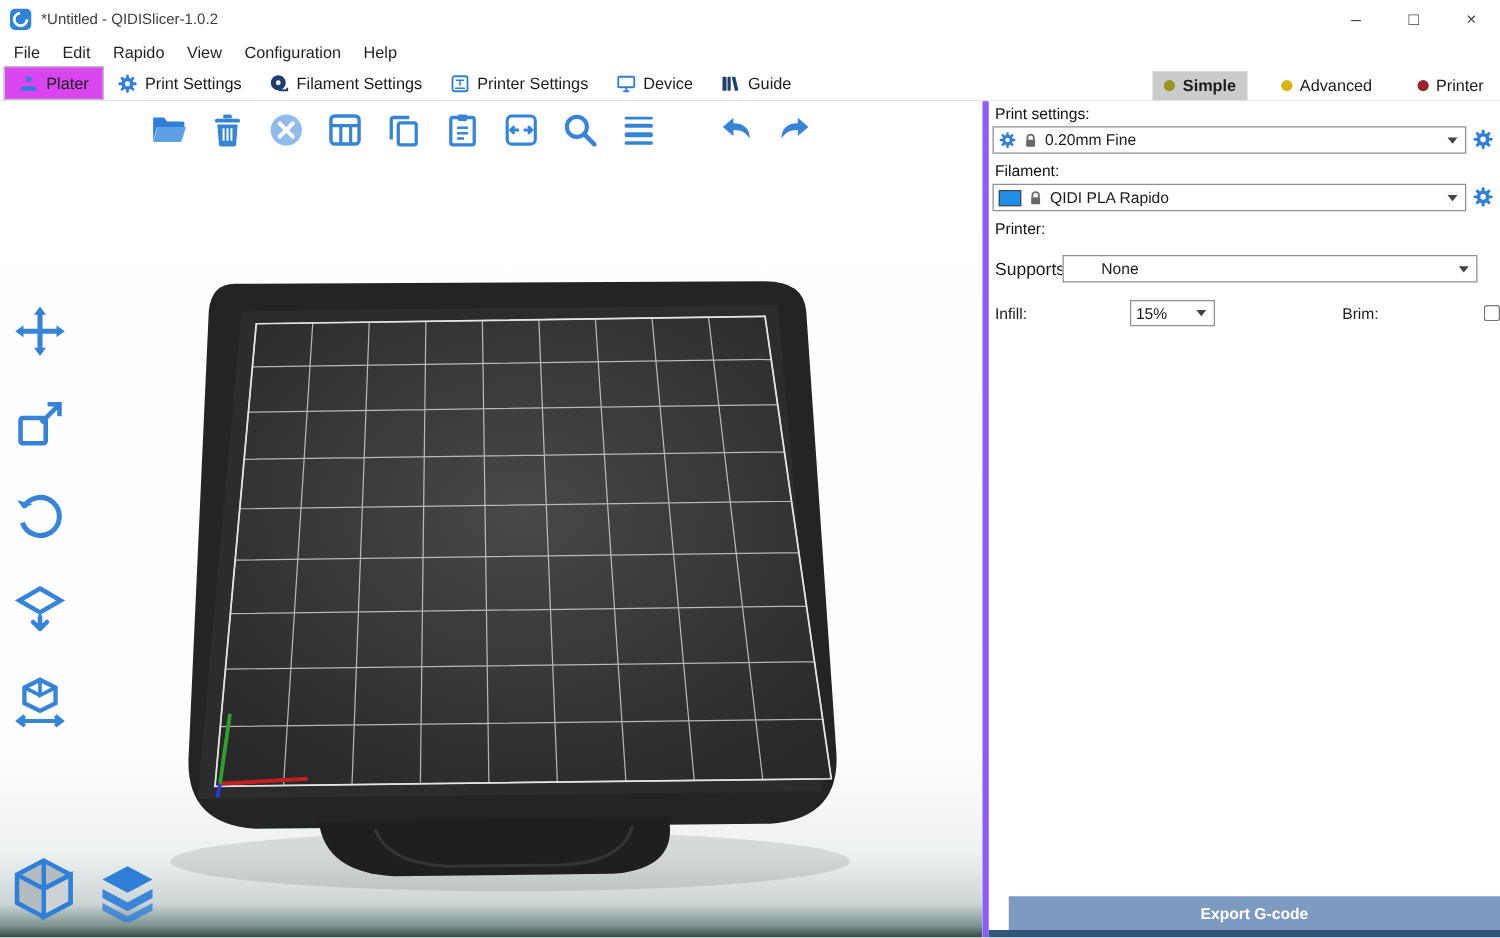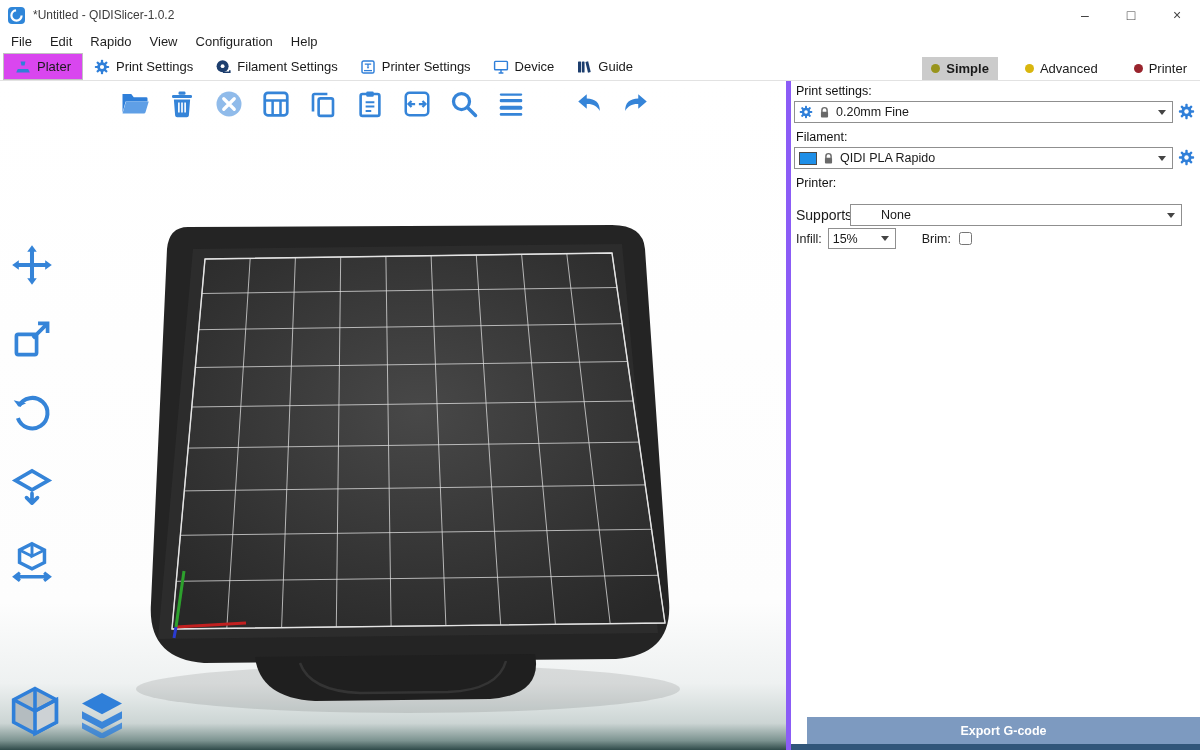--- a/index.html
+++ b/index.html
@@ -57,21 +57,21 @@
   .mini svg { display:block; }
   .swatch { width:18px; height:13px; border:1px solid #4a4a4a; }
   .gear-out { width:18px; height:18px; color:#2f7fd9; flex:0 0 auto; }
   .gear-out svg { width:17px; height:17px; }
 
   .supports-row { display:flex; align-items:center; margin:14px 18px 0 5px; }
   .supports-row .lbl { font-size:14px; width:54px; }
   .supports-row .select { height:22px; }
   .supports-row .sel-text { padding-left:26px; }
 
-  .infill-row { display:flex; align-items:center; margin:2px 0 0 5px; font-size:12.5px; }
+  .infill-row { display:flex; align-items:center; margin:14px 0 0 5px; font-size:12.5px;justify-content:space-between; }
   .infill-row .select { flex:none; width:68px; height:21px; margin-left:6px; }
   .brim-lbl { margin-left:26px; }
   .brim-check { width:13px; height:13px; margin-left:8px; }
 
   .export-btn { position:absolute; left:16px; right:0; bottom:6px; height:27px; background:#7d9ac0;
     color:#fff; font-weight:bold; font-size:12.5px; display:flex; align-items:center; justify-content:center; }
   .export-strip { position:absolute; left:0; right:0; bottom:0; height:6px; background:#31567a; }
 
   .icnav { color:#2f7fd9; }
   .icnavy { color:#1d3e6e; }

